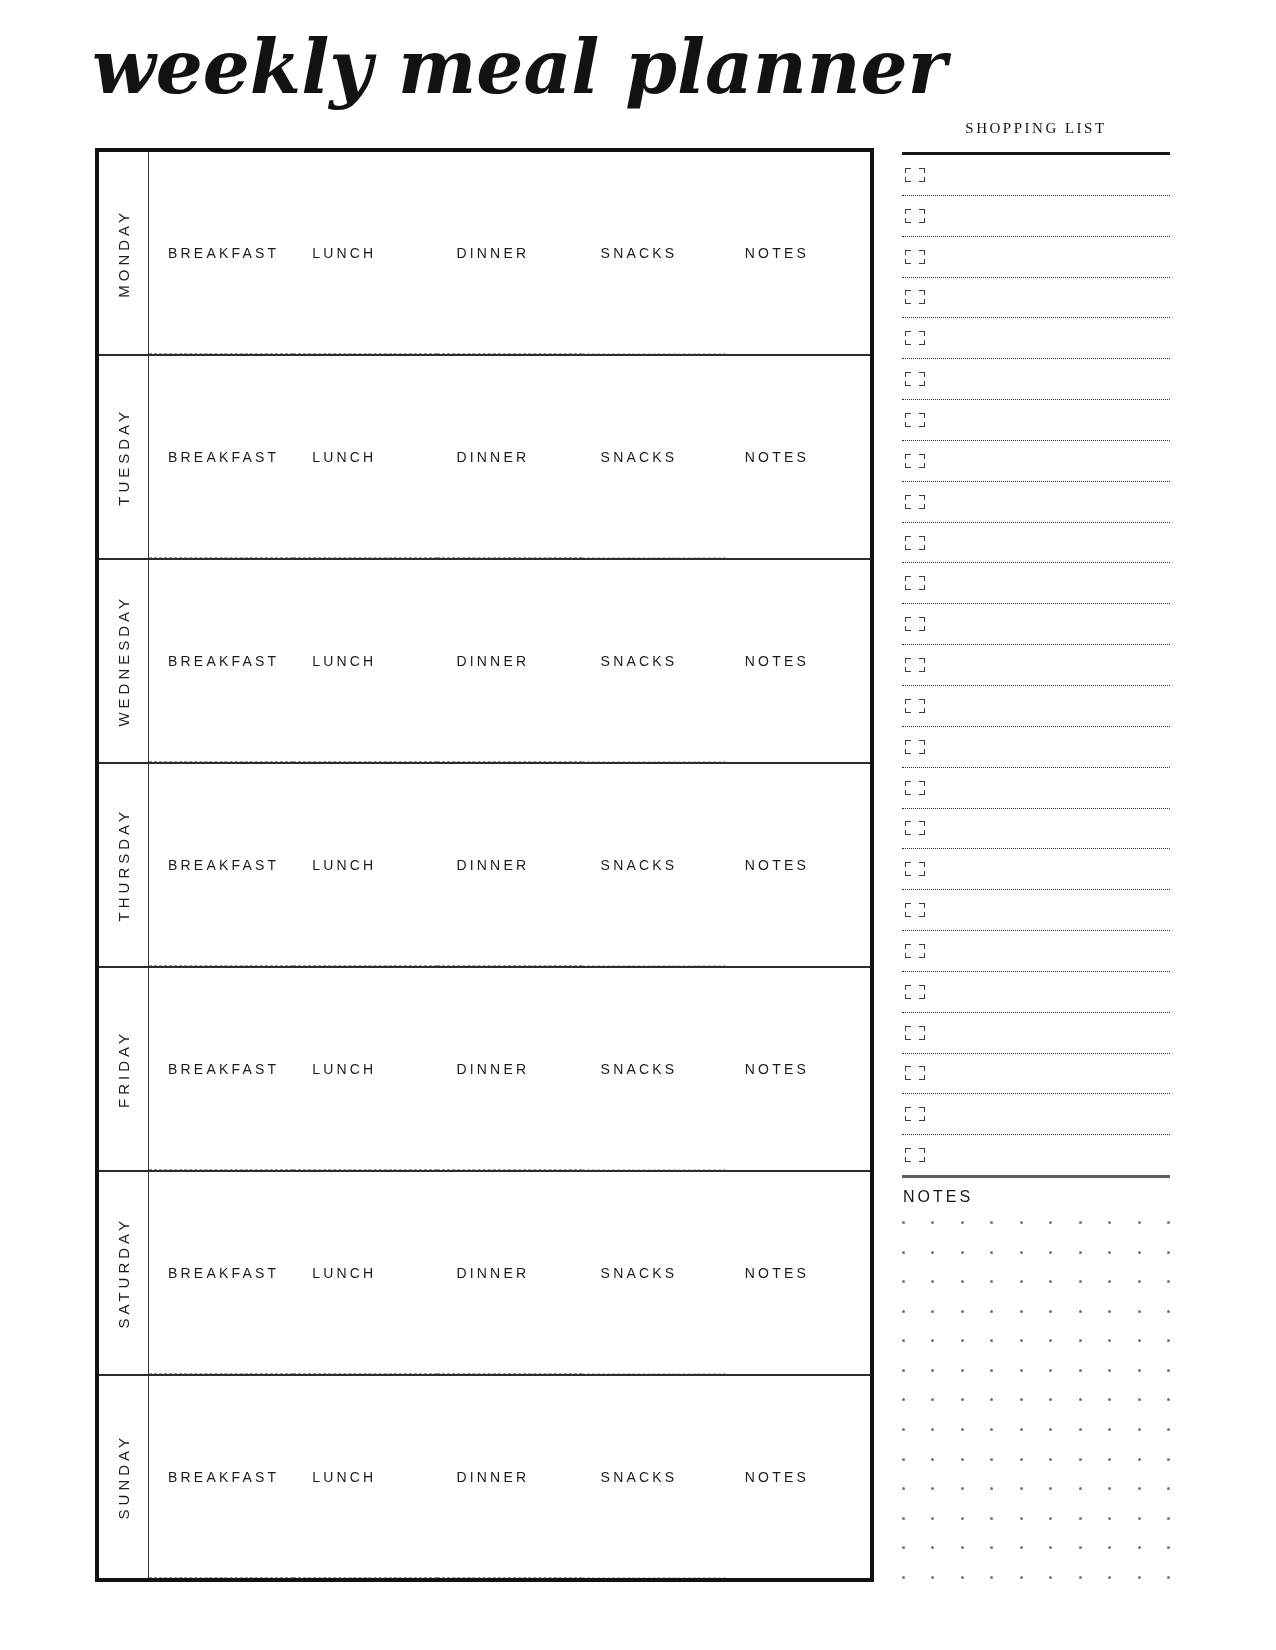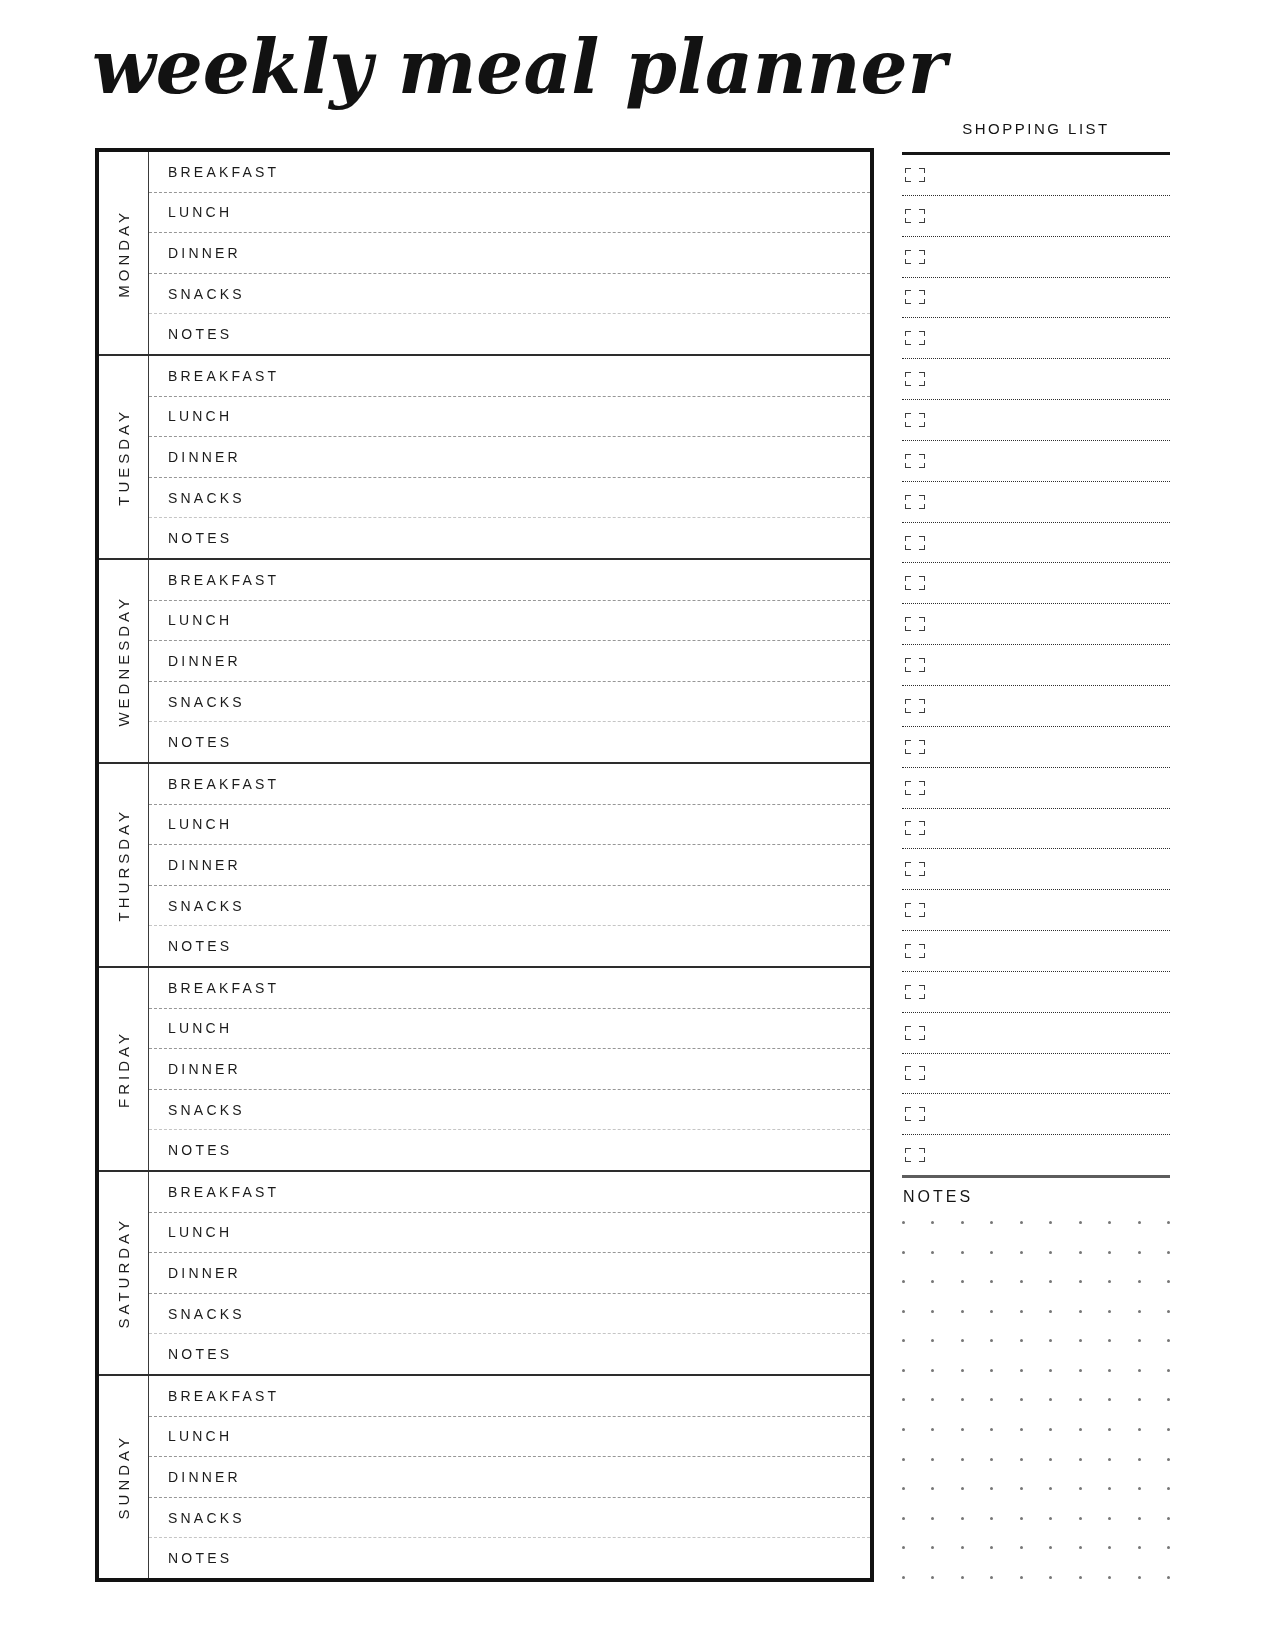--- a/index.html
+++ b/index.html
@@ -35,36 +35,37 @@
     border-right:1.5px solid #3a3a3a;
     display:flex; align-items:center; justify-content:center;
     overflow:hidden;
   }
   .day-label {
     writing-mode:vertical-rl; transform:rotate(180deg);
     font-size:15px; letter-spacing:4px; color:#1b1b1b;
     white-space:nowrap;
   }
 
-  .meal-rows { flex:1 1 auto; display:flex; flex-direction:column; min-width:0; }
+  .meal-rows { flex:1 1 auto; display:flex; flex-direction:row; min-width:0; }
   .meal-row {
     flex:1 1 0; display:flex; align-items:center;
     padding-left:19px; min-height:0;
     border-bottom:1.5px dashed #979797;
   }
   .meal-row:nth-child(4) { border-bottom-color:#c5c5c5; }
   .meal-row:last-child { border-bottom:none; }
   .meal-label { font-size:14px; letter-spacing:3.2px; color:#1b1b1b; white-space:nowrap; }
   .meal-writein { flex:1 1 auto; height:100%; }
 
   
   .shopping-title {
     position:absolute; left:902px; top:120px; width:268px;
     text-align:center; font-size:15px; letter-spacing:2.5px; color:#131313;
     white-space:nowrap;
+    font-family:Liberation Serif, serif;
   }
   .shopping-list {
     position:absolute; left:902px; top:152px;
     width:268px; height:1026px;
     border-top:3px solid #151515;
     border-bottom:3px solid #5d5d5d;
     display:flex; flex-direction:column;
     background:#fff;
   }
   .shopping-item {

